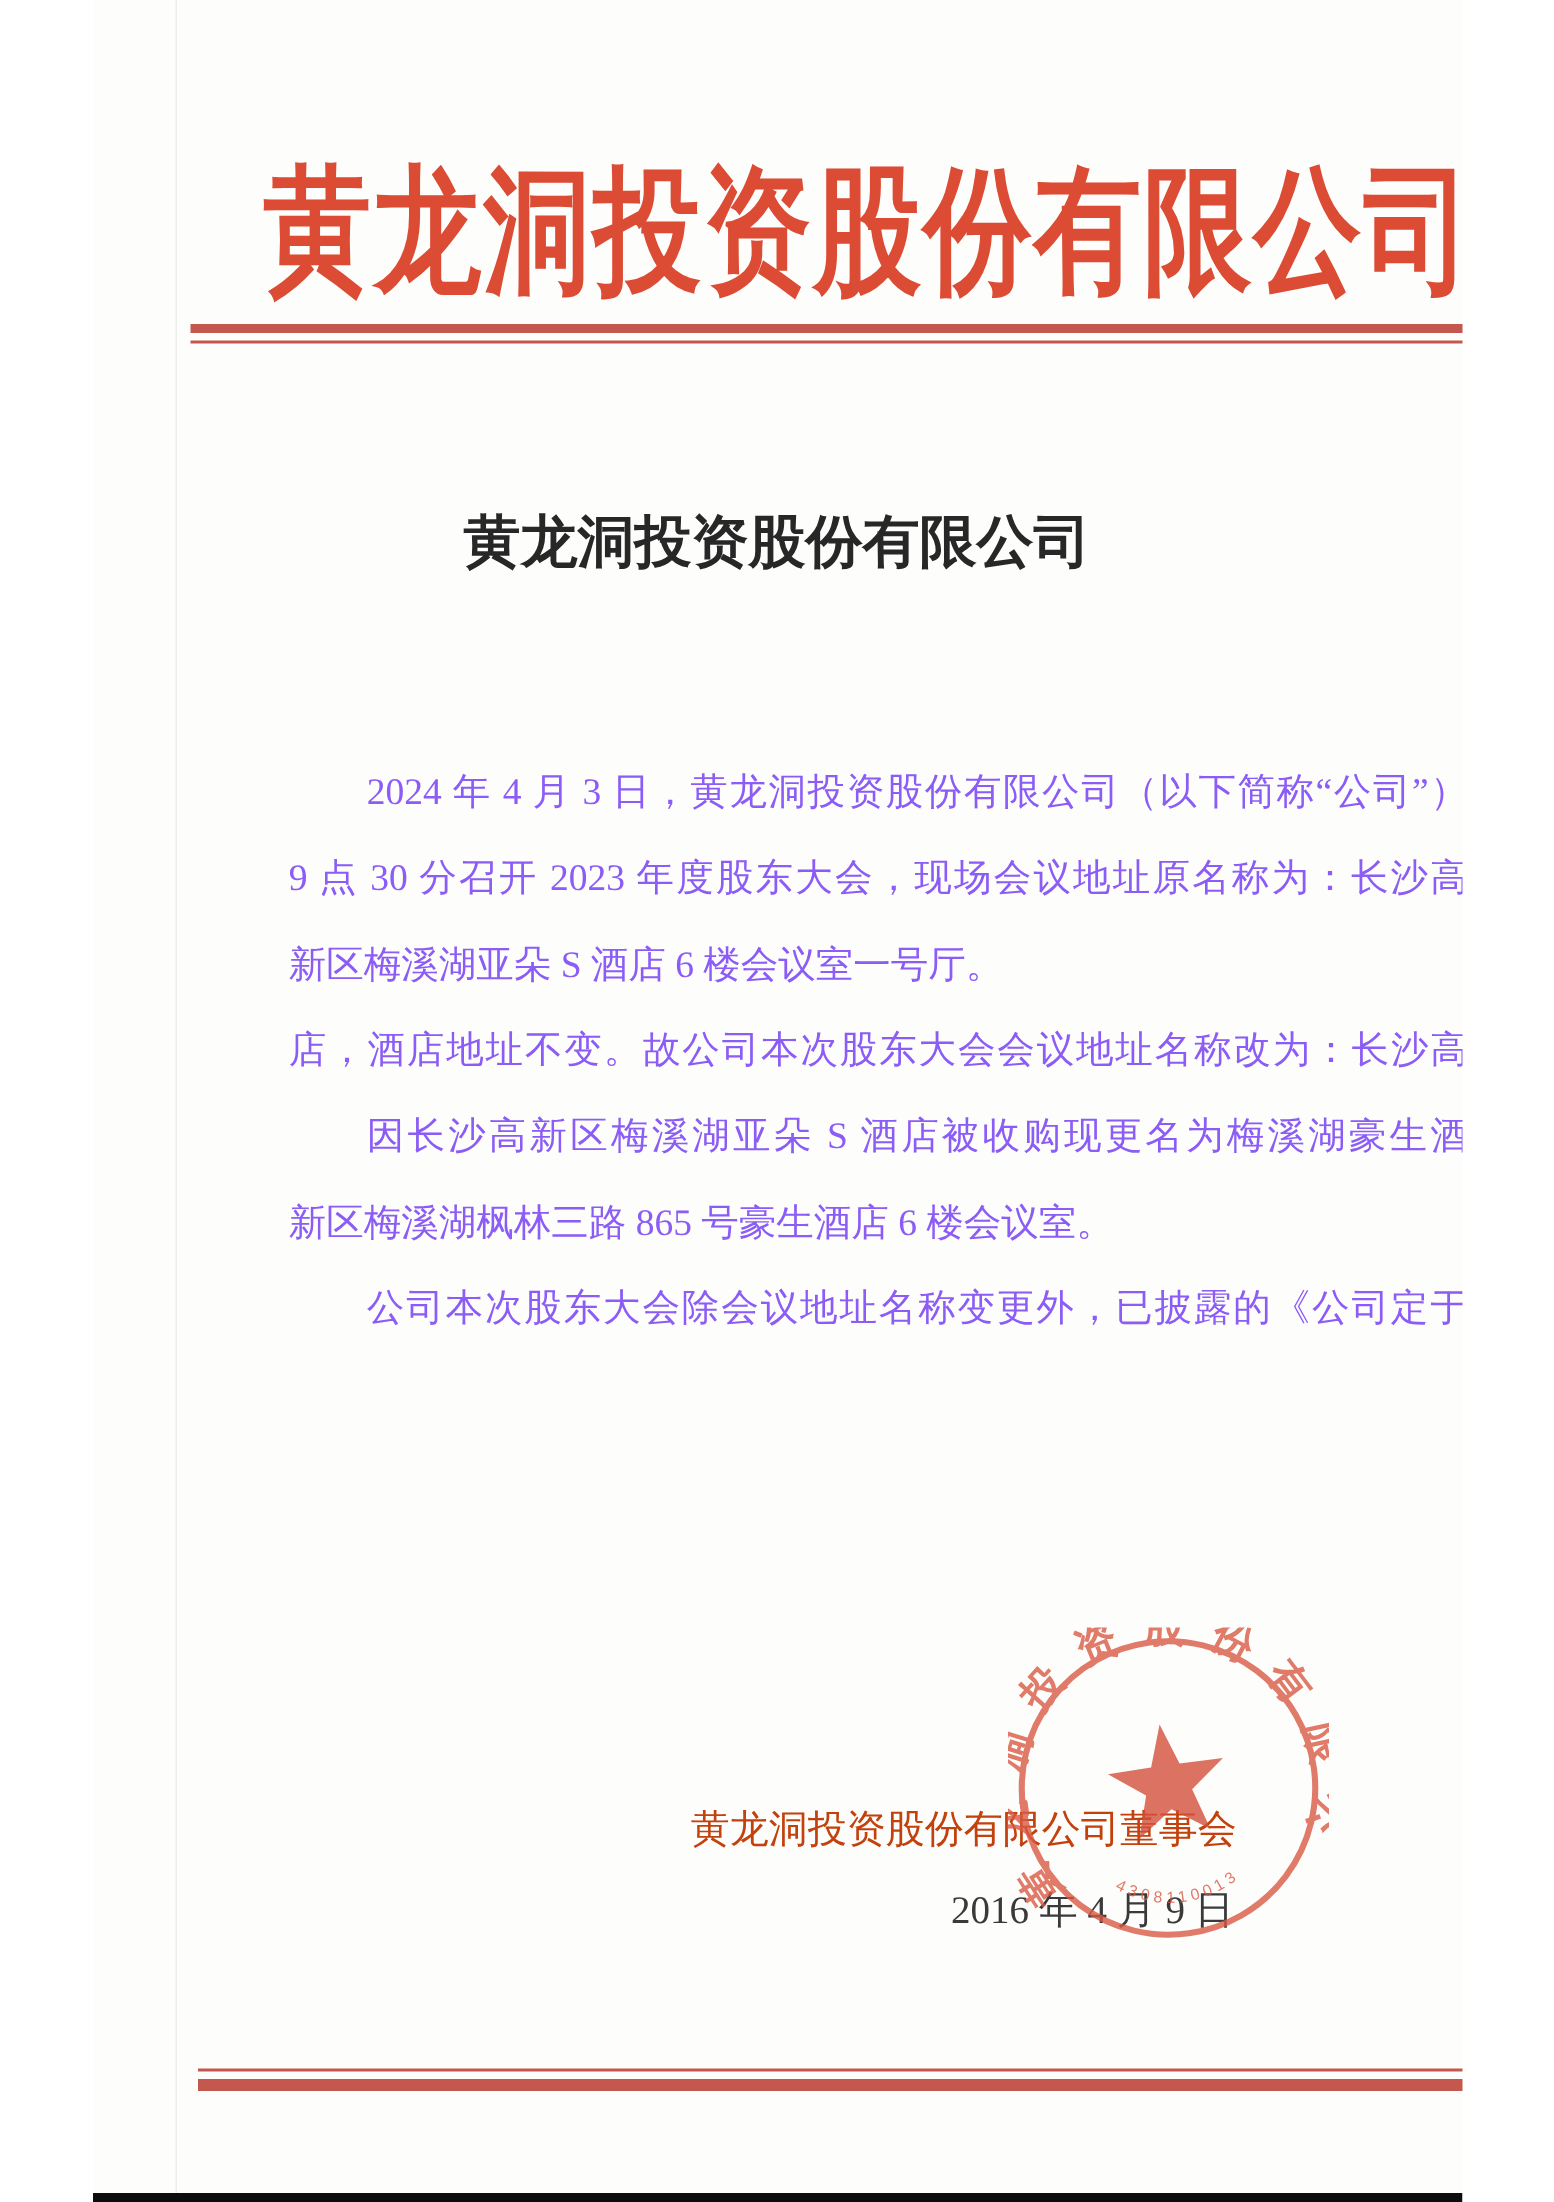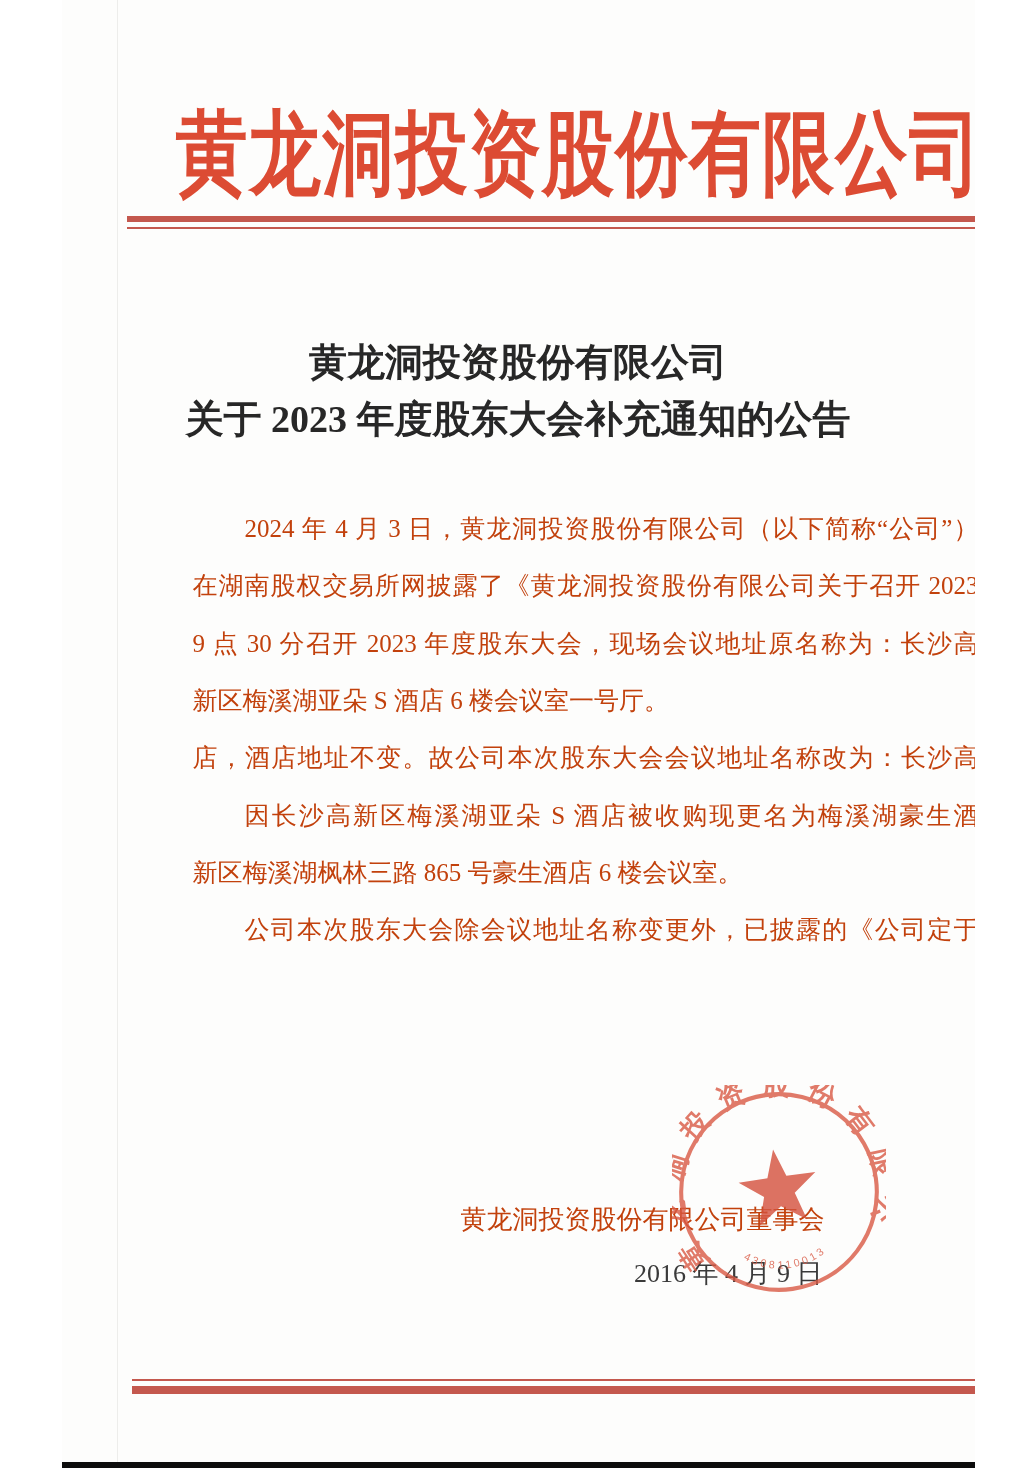--- a/index.html
+++ b/index.html
@@ -48,21 +48,21 @@
     line-height: 48px;
     white-space: nowrap;
   }
   .doc-title-1 { top: 338px; }
   .doc-title-2 { top: 395px; }
   .body-text {
     position: absolute;
     left: 131px; top: 500px;
     width: 786px;
     font-size: 25px;
-    color: #c2410c;
+    color: #8b5cf6;
   }
   .body-line {
     height: 57.35px;
     line-height: 57.35px;
     white-space: nowrap;
   }
   .body-line.justify { text-align: justify; text-align-last: justify; }
   .body-line.indent { text-indent: 52px; }
   .signature-line {
     position: absolute;
@@ -99,25 +99,23 @@
   <div class="page-edge-left"></div>
 
   <div class="letterhead">
     <span class="squeeze">黄龙洞投资股份有限公司</span>
   </div>
 
   <div class="rule rule-top-thick"></div>
   <div class="rule rule-top-thin"></div>
 
   <div class="doc-title doc-title-1">黄龙洞投资股份有限公司</div>
-  <div class="doc-title doc-title-2">关于 2023 年度股东大会补充通知的公告</div>
 
   <div class="body-text">
       <div class="body-line indent justify">2024 年 4 月 3 日，黄龙洞投资股份有限公司（以下简称“公司”）</div>
-      <div class="body-line justify">在湖南股权交易所网披露了《黄龙洞投资股份有限公司关于召开 2023</div>
       <div class="body-line justify">9 点 30 分召开 2023 年度股东大会，现场会议地址原名称为：长沙高</div>
       <div class="body-line">新区梅溪湖亚朵 S 酒店 6 楼会议室一号厅。</div>
       <div class="body-line justify">店，酒店地址不变。故公司本次股东大会会议地址名称改为：长沙高</div>
       <div class="body-line indent justify">因长沙高新区梅溪湖亚朵 S 酒店被收购现更名为梅溪湖豪生酒</div>
       <div class="body-line">新区梅溪湖枫林三路 865 号豪生酒店 6 楼会议室。</div>
       <div class="body-line indent justify">公司本次股东大会除会议地址名称变更外，已披露的《公司定于</div>
     </div>
 
   <div class="signature-line">黄龙洞投资股份有限公司董事会</div>
   <div class="date-line">2016 年 4 月 9 日</div>

